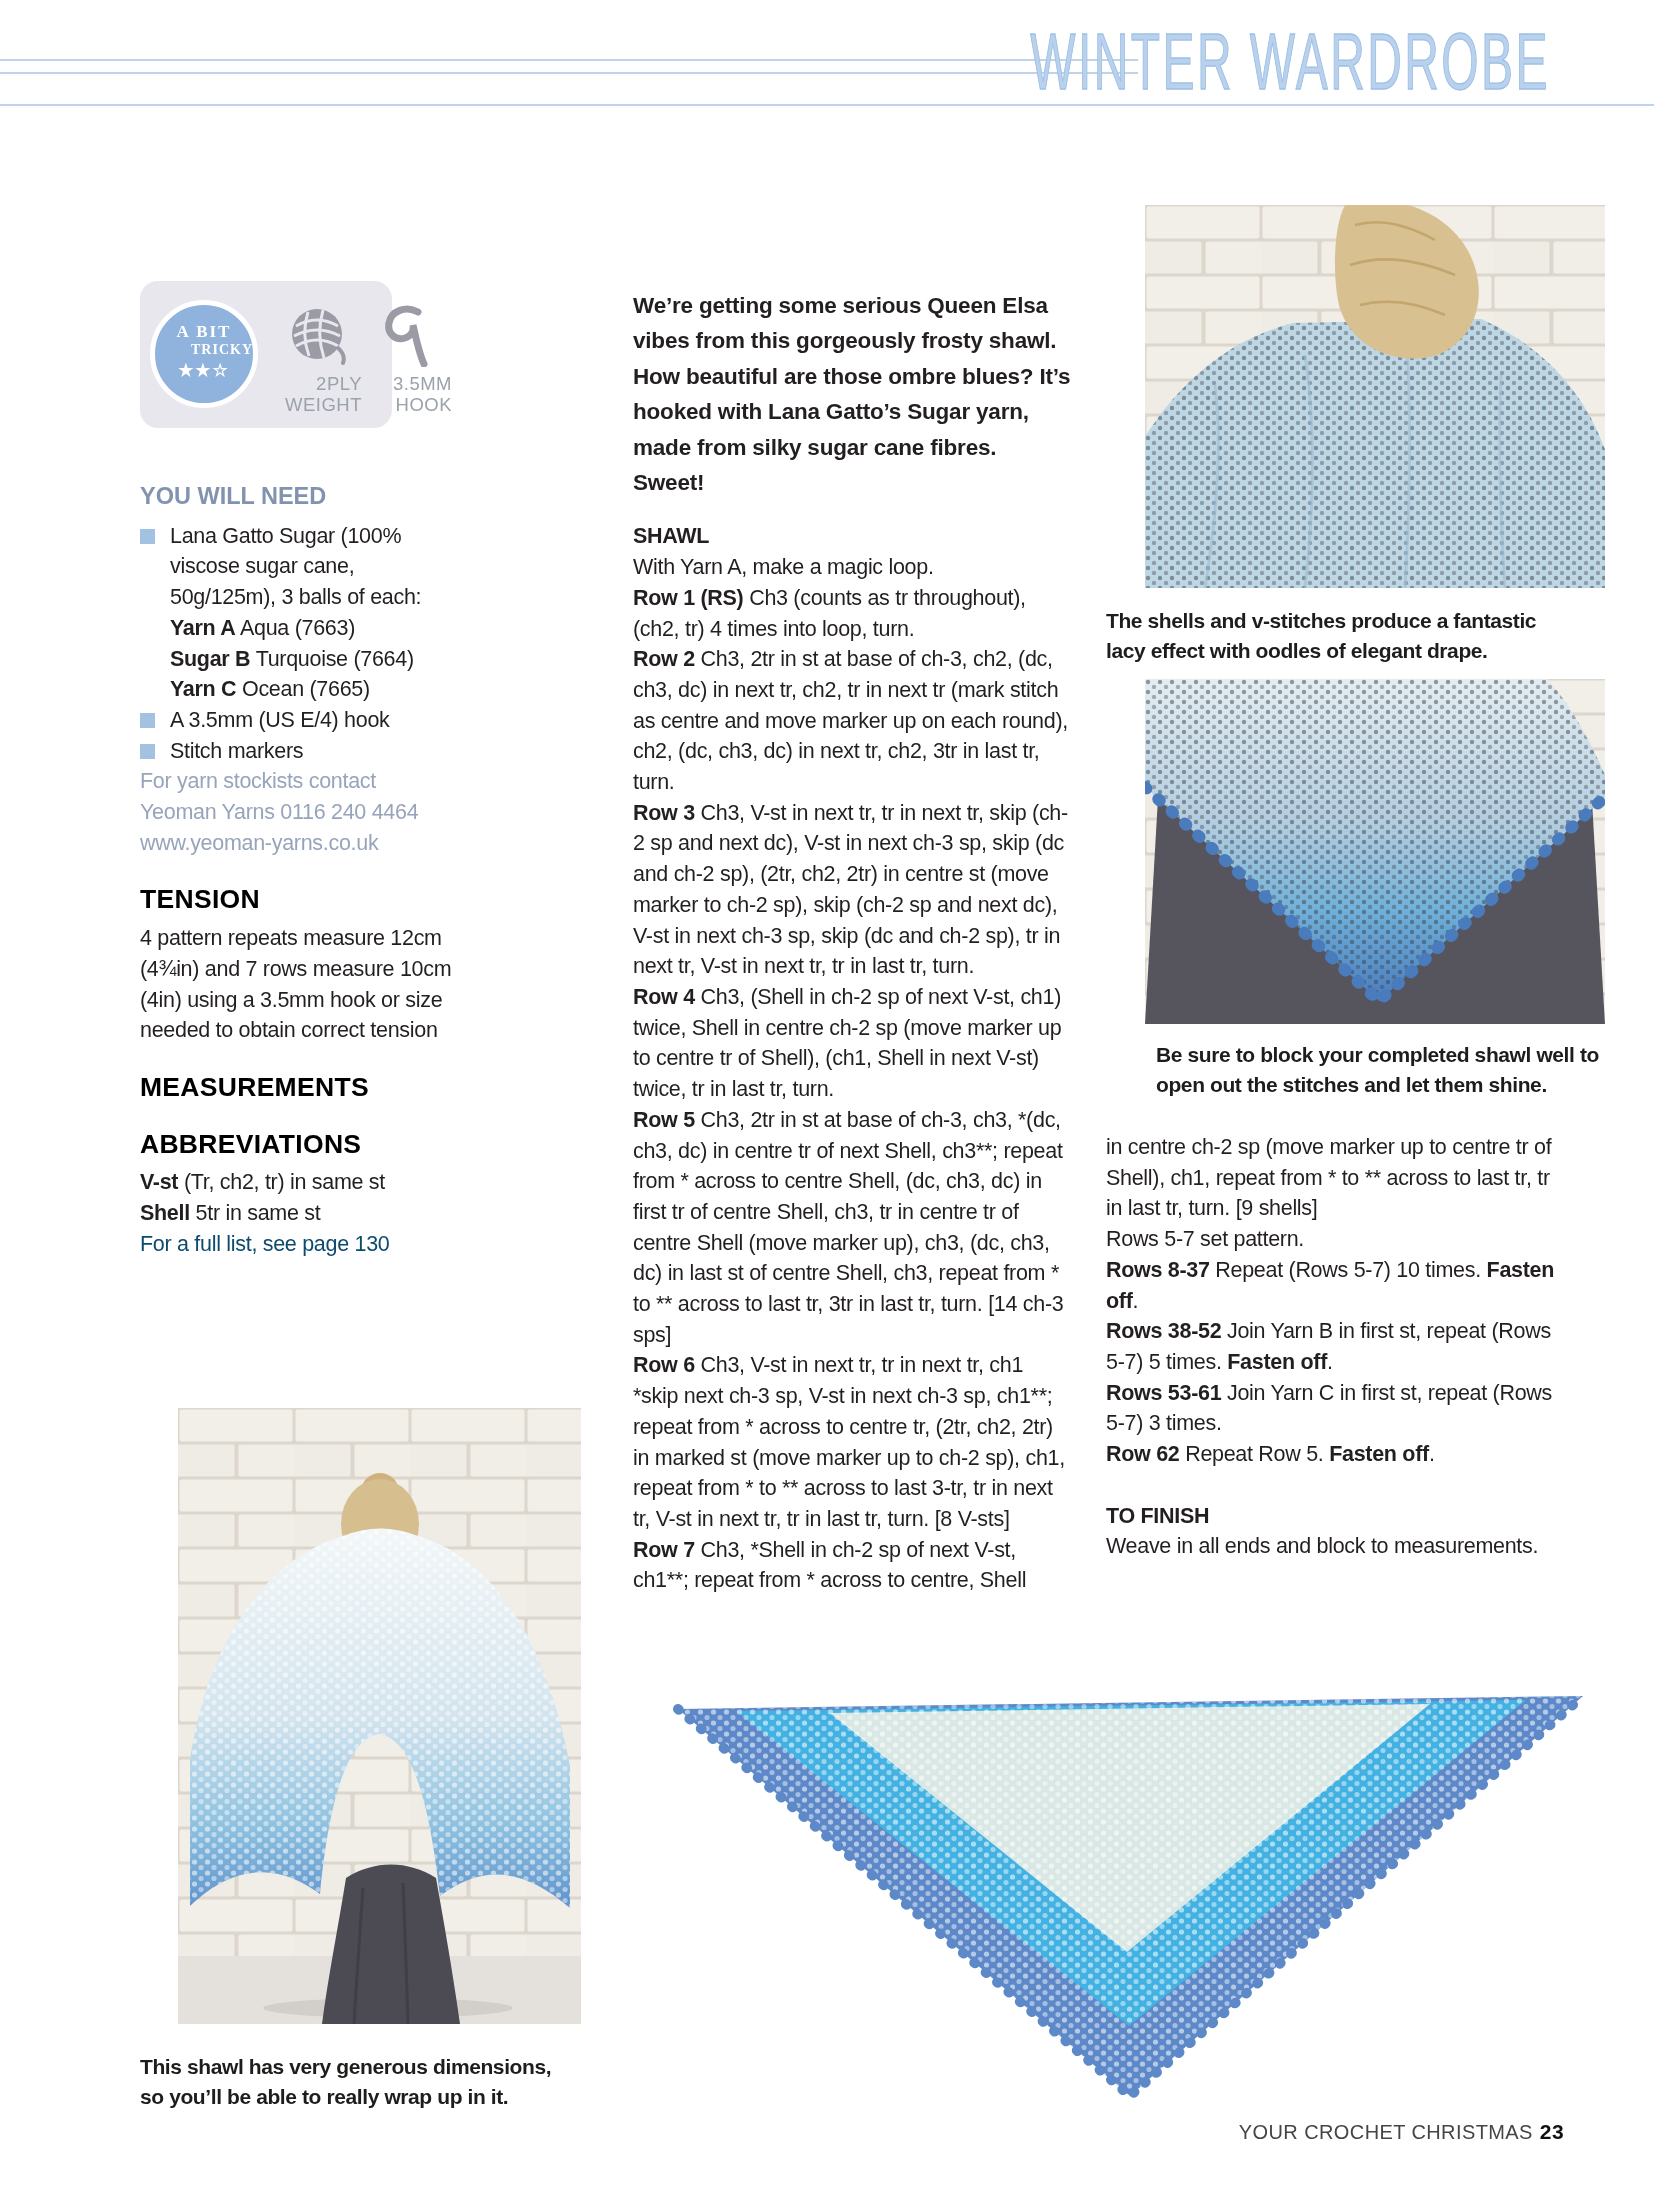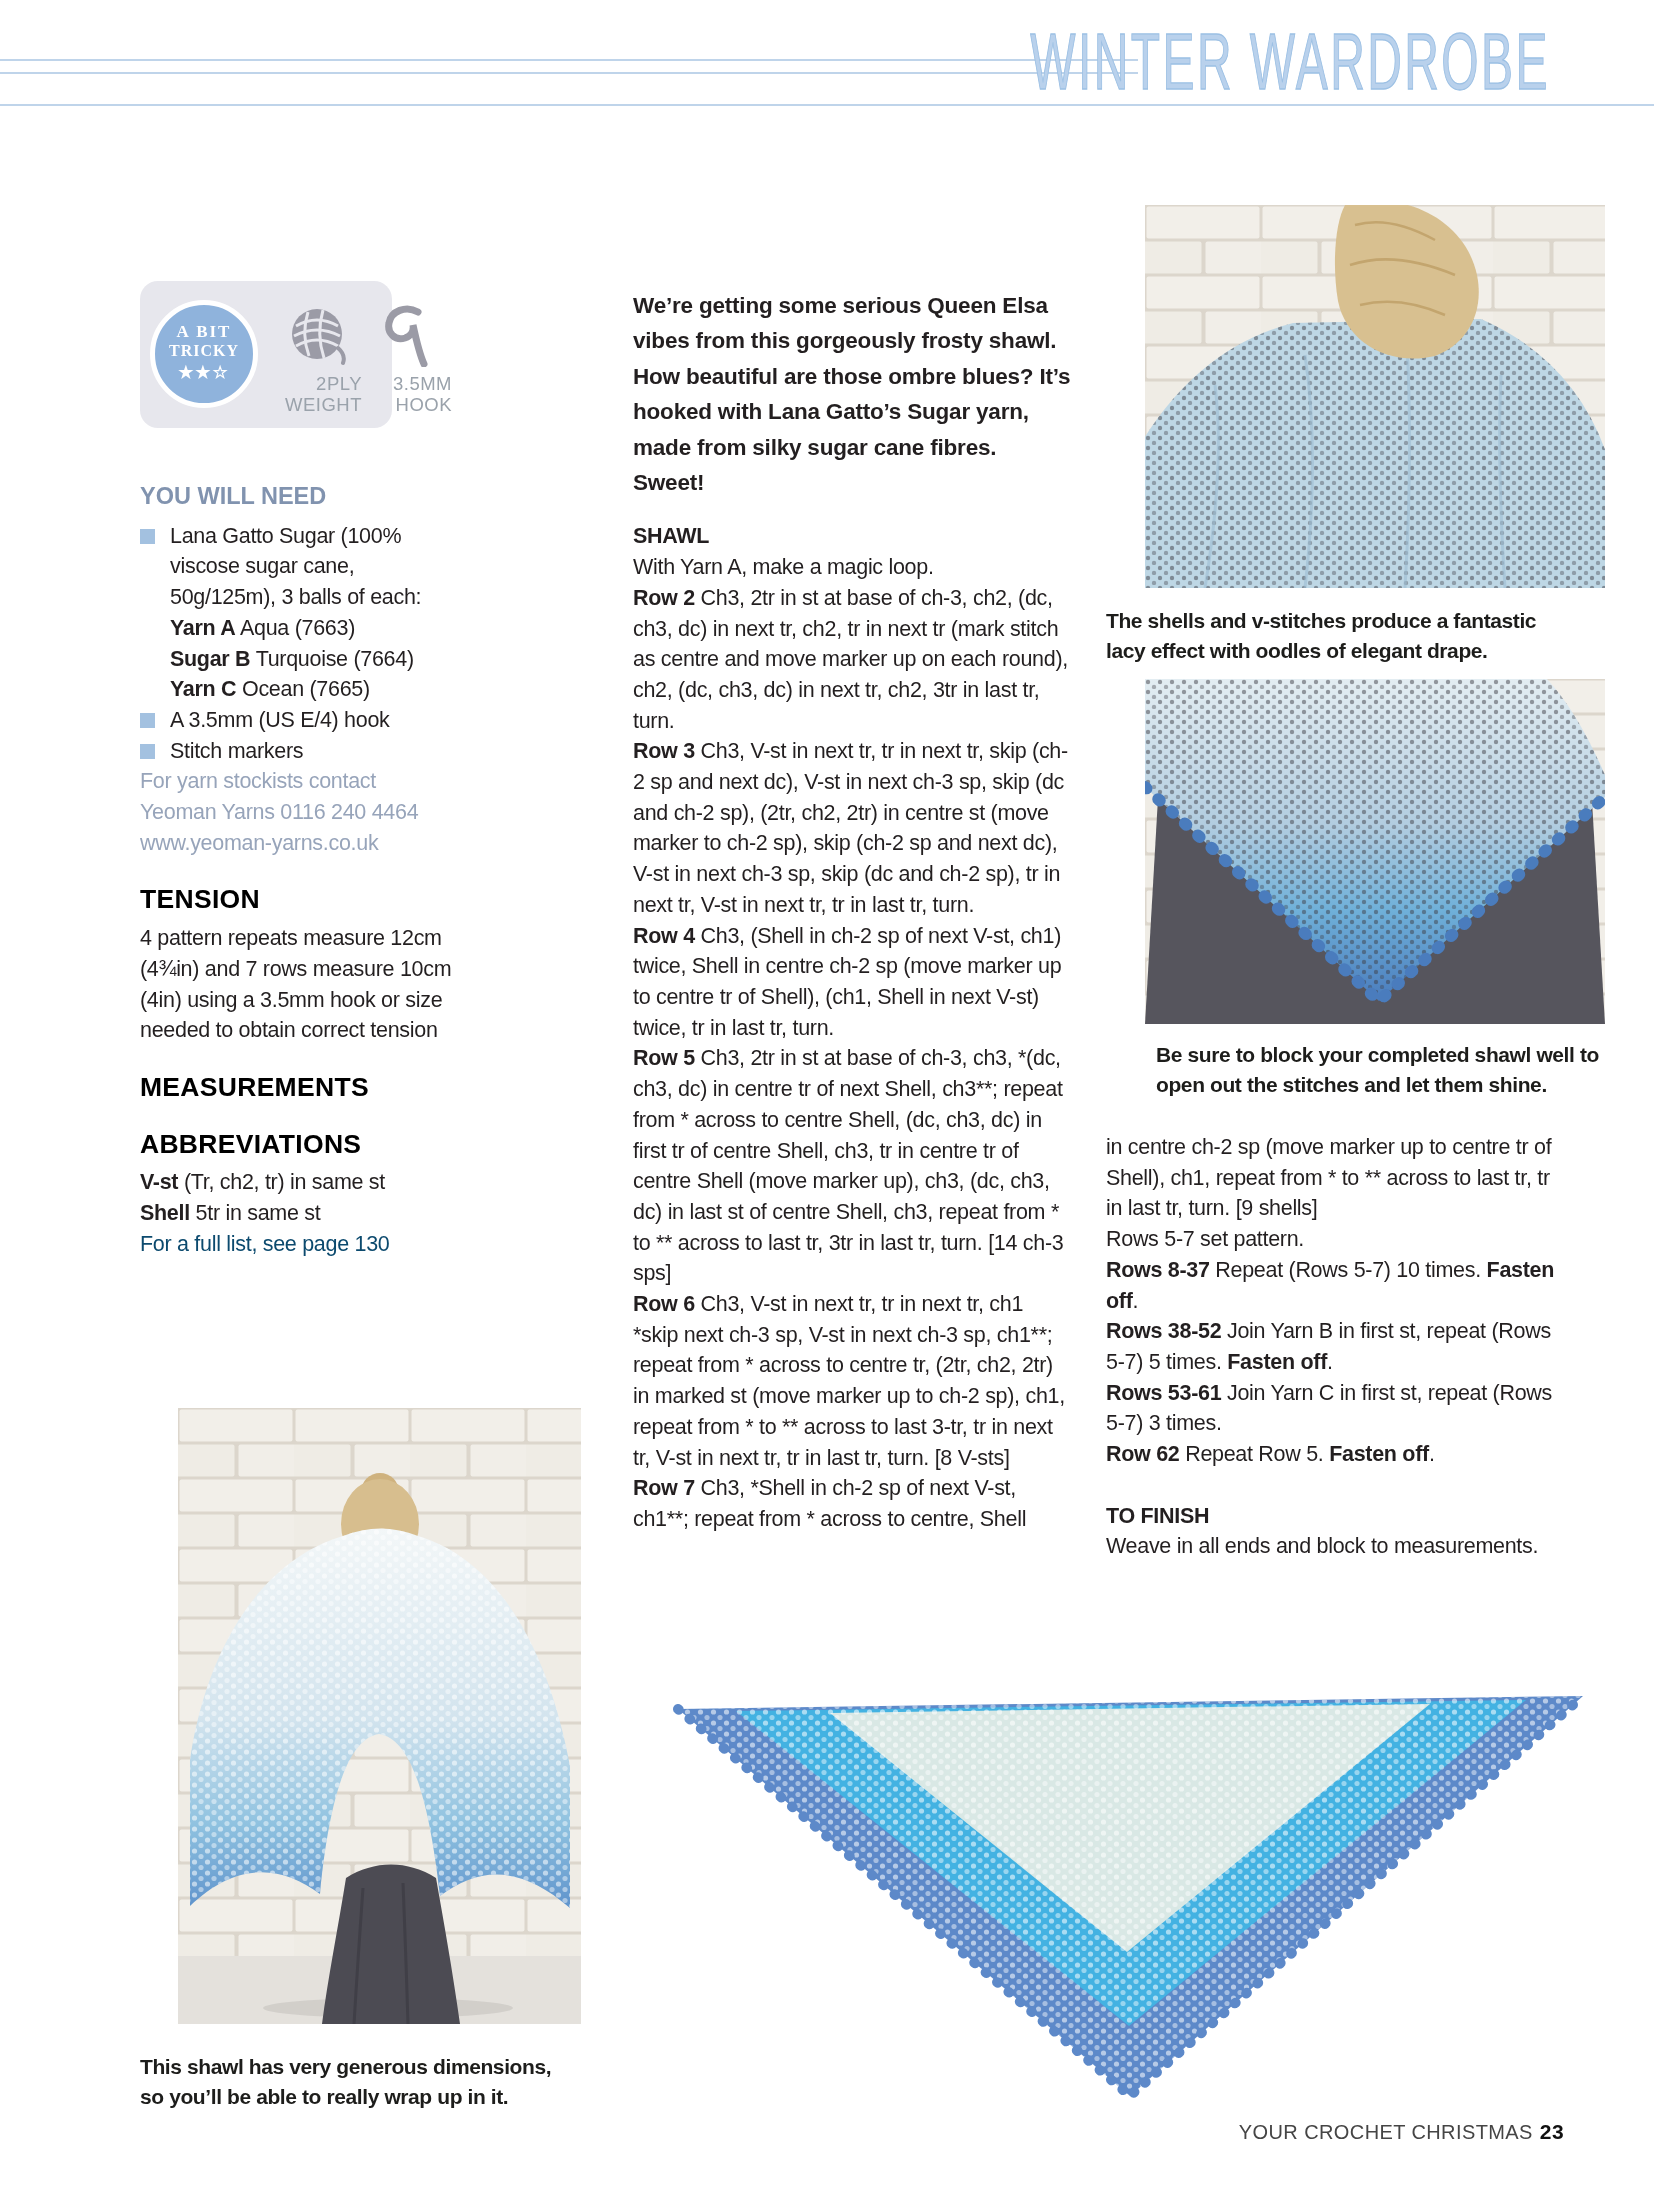--- a/index.html
+++ b/index.html
@@ -12,21 +12,21 @@
   #rule-c{top:104px;left:0;width:1654px;}
   .mag-title{position:absolute;top:22px;right:104px;font-size:80px;line-height:1;
         font-weight:400;letter-spacing:4px;color:#b9d1ec;-webkit-text-stroke:1.3px #9cc0e4;
         transform:scaleX(.60);transform-origin:100% 50%;white-space:nowrap;}
   
   .badge{position:absolute;left:140px;top:281px;width:252px;height:147px;background:#e7e7ed;border-radius:18px;}
   .diff-circle{position:absolute;left:10px;top:19px;width:108px;height:108px;border-radius:50%;
         background:#8fb3dc;border:5px solid #ffffff;box-sizing:border-box;text-align:center;color:#fff;
         font-family:"Liberation Serif",serif;font-weight:bold;}
   .dc1{margin-top:17px;font-size:17px;letter-spacing:2px;}
-  .dc2{font-size:16px;letter-spacing:1px;}
+  .dc2{font-size:14px;letter-spacing:1px;text-align:right;}
   .stars{font-size:17px;letter-spacing:2px;margin-top:2px;}
   .b-item{position:absolute;top:24px;width:88px;text-align:right;color:#9aa2ab;
         font-size:18.5px;line-height:21px;letter-spacing:.5px;}
   .b-item .ic{height:62px;display:flex;align-items:center;justify-content:center;margin-bottom:6px;}
   #b-weight{left:134px;}
   #b-hook{left:224px;}
   
   .col{position:absolute;font-size:21.5px;line-height:30.7px;letter-spacing:-.3px;}
   #left-col{left:140px;top:481px;width:314px;}
   #mid-col{left:633px;top:288px;width:440px;}
@@ -144,20 +144,21 @@
       <p class="blk h-gray"><span>MEASUREMENTS</span></p>
       <p class="blk h-gray"><span>ABBREVIATIONS</span></p>
       <p class="blk para"><span class="b">V-st</span><span> (Tr, ch2, tr) in same st</span></p>
       <p class="blk para"><span class="b">Shell</span><span> 5tr in same st</span></p>
       <p class="blk light"><span>For a full list, see page 130</span></p>
     </aside>
   <section class="col" id="mid-col">
       <p class="blk intro"><span class="b">We’re getting some serious Queen Elsa vibes from this gorgeously frosty shawl. How beautiful are those ombre blues? It’s hooked with Lana Gatto’s Sugar yarn, made from silky sugar cane fibres. Sweet!</span></p>
       <p class="blk h-bold"><span class="b">SHAWL</span></p>
       <p class="blk para"><span>With Yarn A, make a magic loop.</span></p>
+      <p class="blk para"><span class="b">Row 1 (RS)</span><span> Ch3 (counts as tr throughout), (ch2, tr) 4 times into loop, turn.</span></p>
       <p class="blk para"><span class="b">Row 2</span><span> Ch3, 2tr in st at base of ch-3, ch2, (dc, ch3, dc) in next tr, ch2, tr in next tr (mark stitch as centre and move marker up on each round), ch2, (dc, ch3, dc) in next tr, ch2, 3tr in last tr, turn.</span></p>
       <p class="blk para"><span class="b">Row 3</span><span> Ch3, V-st in next tr, tr in next tr, skip (ch-2 sp and next dc), V-st in next ch-3 sp, skip (dc and ch-2 sp), (2tr, ch2, 2tr) in centre st (move marker to ch-2 sp), skip (ch-2 sp and next dc), V-st in next ch-3 sp, skip (dc and ch-2 sp), tr in next tr, V-st in next tr, tr in last tr, turn.</span></p>
       <p class="blk para"><span class="b">Row 4</span><span> Ch3, (Shell in ch-2 sp of next V-st, ch1) twice, Shell in centre ch-2 sp (move marker up to centre tr of Shell), (ch1, Shell in next V-st) twice, tr in last tr, turn.</span></p>
       <p class="blk para"><span class="b">Row 5</span><span> Ch3, 2tr in st at base of ch-3, ch3, *(dc, ch3, dc) in centre tr of next Shell, ch3**; repeat from * across to centre Shell, (dc, ch3, dc) in first tr of centre Shell, ch3, tr in centre tr of centre Shell (move marker up), ch3, (dc, ch3, dc) in last st of centre Shell, ch3, repeat from * to ** across to last tr, 3tr in last tr, turn. [14 ch-3 sps]</span></p>
       <p class="blk para"><span class="b">Row 6</span><span> Ch3, V-st in next tr, tr in next tr, ch1 *skip next ch-3 sp, V-st in next ch-3 sp, ch1**; repeat from * across to centre tr, (2tr, ch2, 2tr) in marked st (move marker up to ch-2 sp), ch1, repeat from * to ** across to last 3-tr, tr in next tr, V-st in next tr, tr in last tr, turn. [8 V-sts]</span></p>
       <p class="blk para"><span class="b">Row 7</span><span> Ch3, *Shell in ch-2 sp of next V-st, ch1**; repeat from * across to centre, Shell</span></p>
     </section>
   <section class="col" id="right-col">
       <p class="blk para"><span>in centre ch-2 sp (move marker up to centre tr of Shell), ch1, repeat from * to ** across to last tr, tr in last tr, turn. [9 shells]</span></p>
       <p class="blk para"><span>Rows 5-7 set pattern.</span></p>

